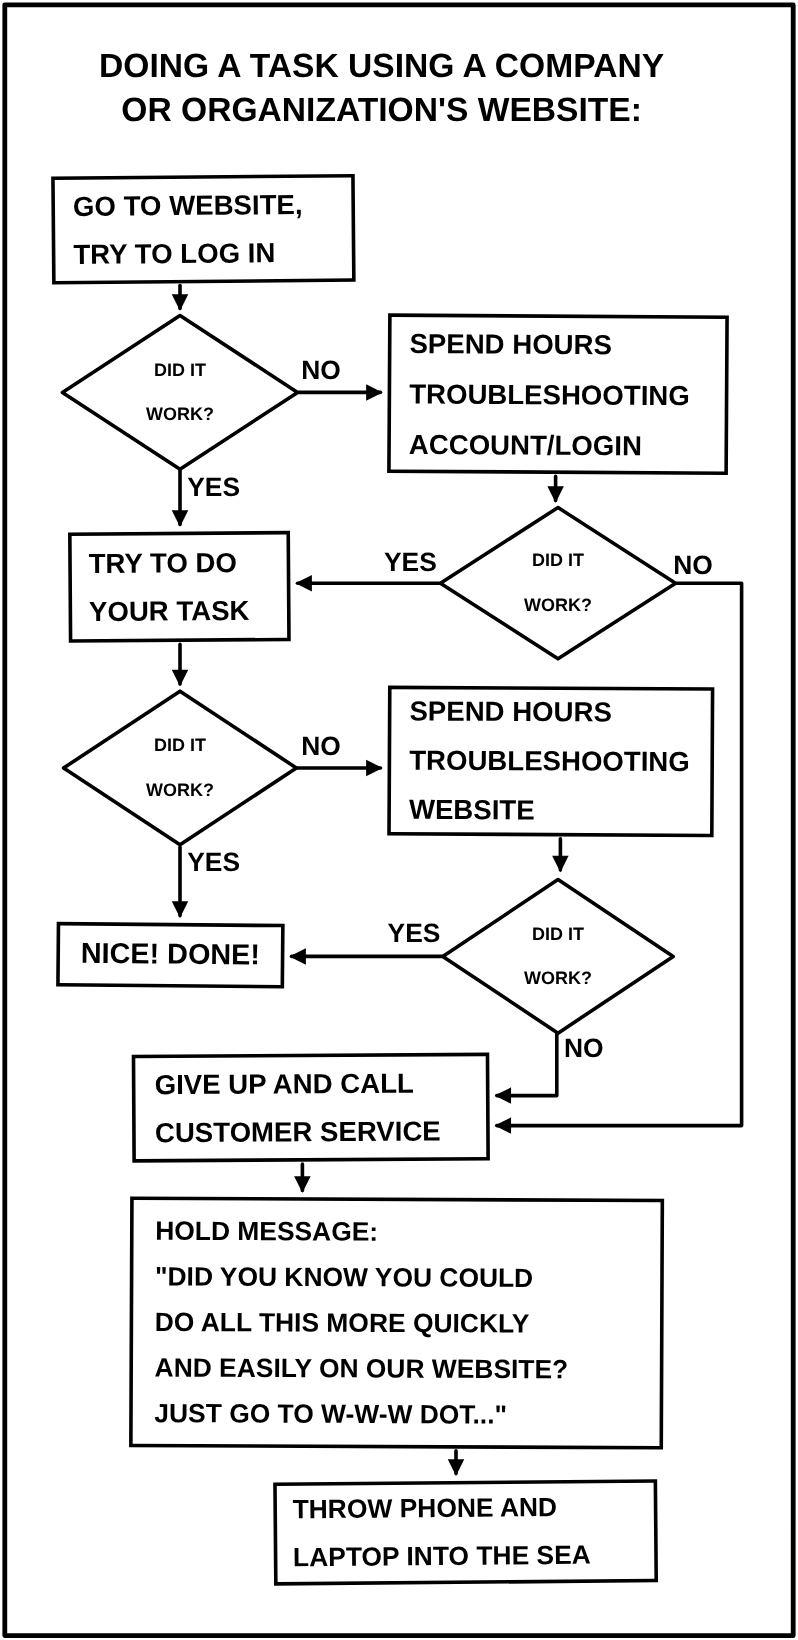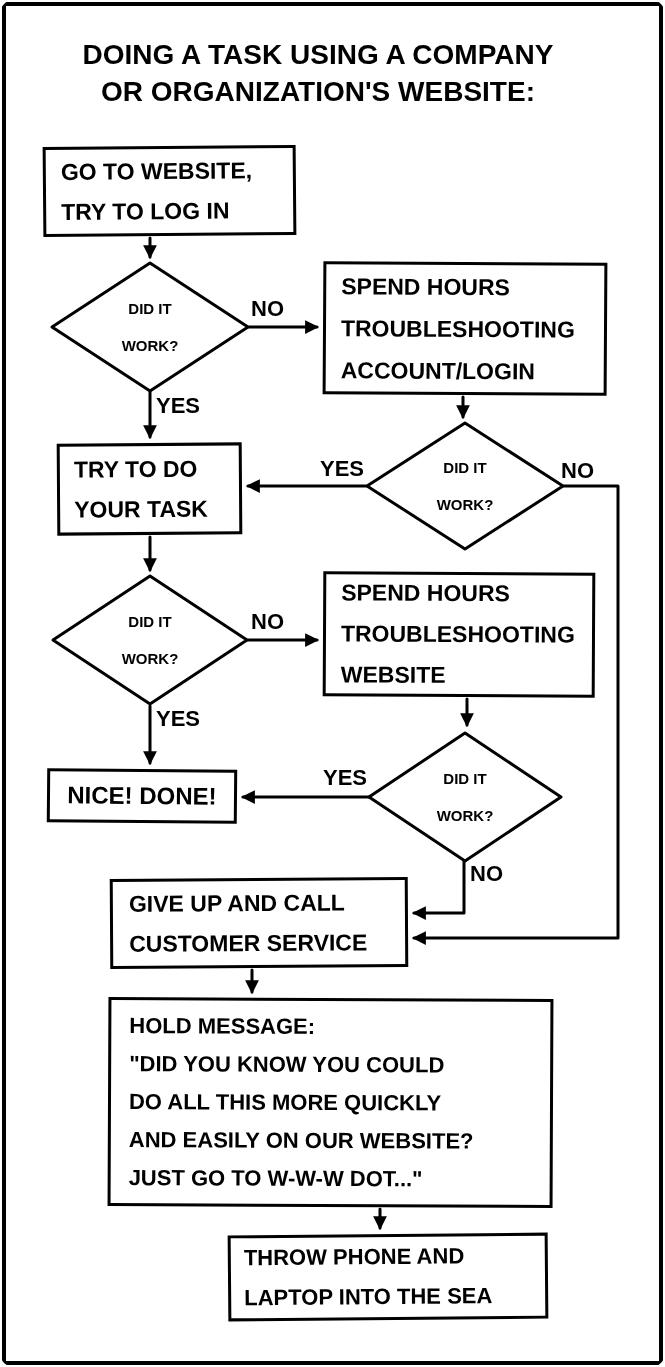--- a/index.html
+++ b/index.html
@@ -1,18 +1,18 @@
 <!DOCTYPE html>
 <html><head>
 <meta charset="utf-8">
 <style>
   html,body{margin:0;padding:0;background:#ffffff;}
   #stage{
     position:relative;width:665px;height:1367px;background:#ffffff;
-    font-family:"Liberation Sans",sans-serif;color:#000;overflow:hidden;border-radius:14px;
+    font-family:"Liberation Sans",sans-serif;color:#000;overflow:hidden;
   }
   #frame{
     position:absolute;left:2px;top:2px;width:653px;height:1355px;
     border:4px solid #000;border-radius:2px;
   }
   #connectors{position:absolute;left:0;top:0;width:665px;height:1367px;}
   .title{
     position:absolute;top:36px;left:0;width:636px;text-align:center;
     font-size:28px;line-height:37px;font-weight:bold;white-space:pre-line;
     letter-spacing:0px;

